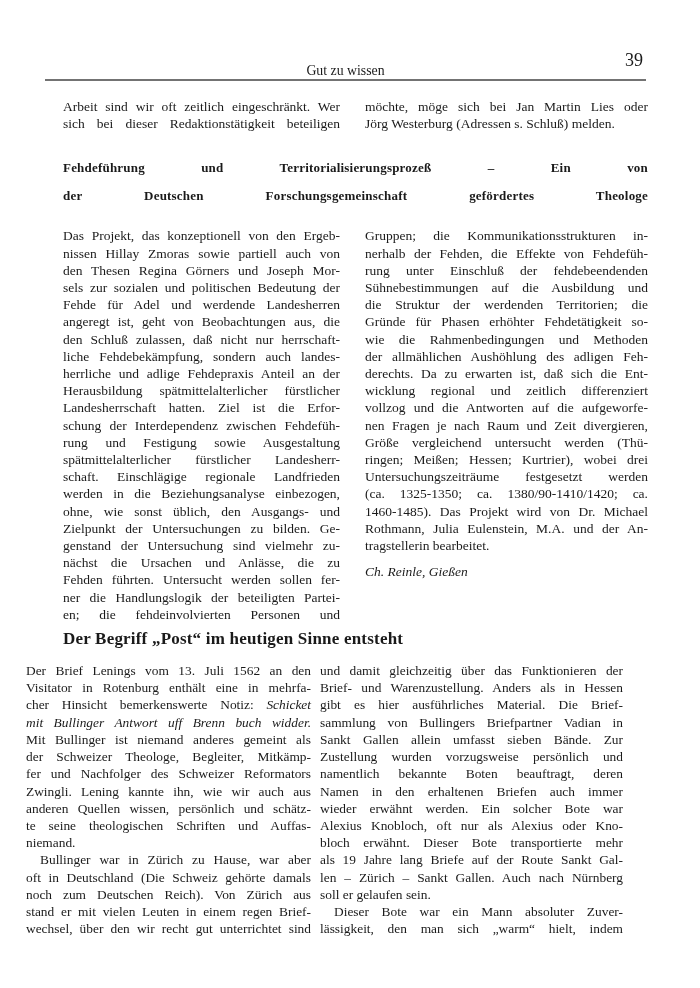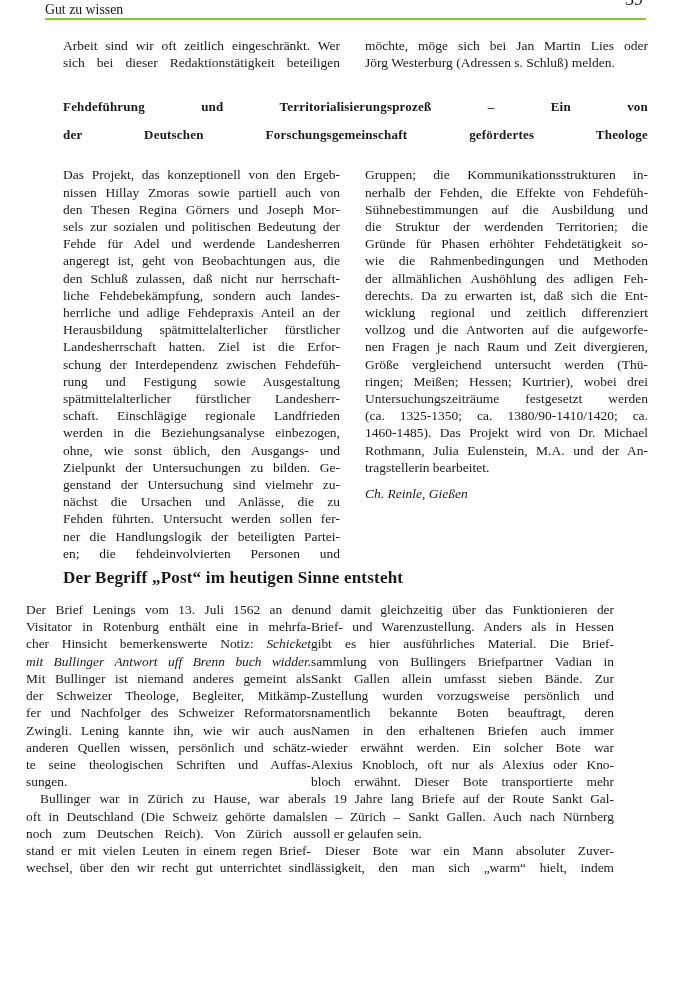--- a/index.html
+++ b/index.html
@@ -8,30 +8,31 @@
     width: 700px;
     height: 988px;
     background: #ffffff;
     color: #1a1a1a;
     font-family: "Liberation Serif", "DejaVu Serif", serif;
     overflow: hidden;
   }
   header.runhead {
     margin-left: 45px;
     width: 601px;
-    border-bottom: 2px solid #84cc16;
+    padding-top: 61px;
+    border-bottom: 2px solid #737373;
     position: relative;
-    text-align: left;
+    text-align: center;
   }
   .running-title { font-size: 13.8px; line-height: 17px; display: inline-block; }
   .page-number { position: absolute; right: 3px; bottom: 8px; font-size: 18px; }
 
   .cols { margin-left: 63px; display: grid; }
   .cols.a1 { grid-template-columns: 277px 283px; column-gap: 25px; margin-top: 17px; }
-  .cols.a2 { grid-template-columns: 285px 303px; column-gap: 0; margin-left: 26px; }
+  .cols.a2 { grid-template-columns: 285px 303px; column-gap: 9px; margin-left: 26px; }
   .intro { margin-top: 10px; }
   .a1body { margin-top: 13px; }
   .a2body { margin-top: 9px; }
 
   .line {
     font-size: 13.5px;
     line-height: 17.2px;
     text-align: justify;
     text-align-last: justify;
     white-space: normal;
@@ -117,20 +118,21 @@
         <div class="line"><span>genstand der Untersuchung sind vielmehr zu-</span></div>
         <div class="line"><span>nächst die Ursachen und Anlässe, die zu</span></div>
         <div class="line"><span>Fehden führten. Untersucht werden sollen fer-</span></div>
         <div class="line"><span>ner die Handlungslogik der beteiligten Partei-</span></div>
         <div class="line"><span>en; die fehdeinvolvierten Personen und</span></div>
       </div>
     <div class="col">
       <div>
           <div class="line"><span>Gruppen; die Kommunikationsstrukturen in-</span></div>
           <div class="line"><span>nerhalb der Fehden, die Effekte von Fehdefüh-</span></div>
+          <div class="line"><span>rung unter Einschluß der fehdebeendenden</span></div>
           <div class="line"><span>Sühnebestimmungen auf die Ausbildung und</span></div>
           <div class="line"><span>die Struktur der werdenden Territorien; die</span></div>
           <div class="line"><span>Gründe für Phasen erhöhter Fehdetätigkeit so-</span></div>
           <div class="line"><span>wie die Rahmenbedingungen und Methoden</span></div>
           <div class="line"><span>der allmählichen Aushöhlung des adligen Feh-</span></div>
           <div class="line"><span>derechts. Da zu erwarten ist, daß sich die Ent-</span></div>
           <div class="line"><span>wicklung regional und zeitlich differenziert</span></div>
           <div class="line"><span>vollzog und die Antworten auf die aufgeworfe-</span></div>
           <div class="line"><span>nen Fragen je nach Raum und Zeit divergieren,</span></div>
           <div class="line"><span>Größe vergleichend untersucht werden (Thü-</span></div>
@@ -152,21 +154,21 @@
         <div class="line"><span>Der Brief Lenings vom 13. Juli 1562 an den</span></div>
         <div class="line"><span>Visitator in Rotenburg enthält eine in mehrfa-</span></div>
         <div class="line"><span>cher Hinsicht bemerkenswerte Notiz: </span><span class="it">Schicket</span></div>
         <div class="line"><span class="it">mit Bullinger Antwort uff Brenn buch widder.</span></div>
         <div class="line"><span>Mit Bullinger ist niemand anderes gemeint als</span></div>
         <div class="line"><span>der Schweizer Theologe, Begleiter, Mitkämp-</span></div>
         <div class="line"><span>fer und Nachfolger des Schweizer Reformators</span></div>
         <div class="line"><span>Zwingli. Lening kannte ihn, wie wir auch aus</span></div>
         <div class="line"><span>anderen Quellen wissen, persönlich und schätz-</span></div>
         <div class="line"><span>te seine theologischen Schriften und Auffas-</span></div>
-        <div class="line last"><span>sungen.</span></div>
+        <div class="line last"><span>niemand.</span></div>
         <div class="line indent"><span>Bullinger war in Zürich zu Hause, war aber</span></div>
         <div class="line"><span>oft in Deutschland (Die Schweiz gehörte damals</span></div>
         <div class="line"><span>noch zum Deutschen Reich). Von Zürich aus</span></div>
         <div class="line"><span>stand er mit vielen Leuten in einem regen Brief-</span></div>
         <div class="line"><span>wechsel, über den wir recht gut unterrichtet sind</span></div>
       </div>
     <div class="col">
         <div class="line"><span>und damit gleichzeitig über das Funktionieren der</span></div>
         <div class="line"><span>Brief- und Warenzustellung. Anders als in Hessen</span></div>
         <div class="line"><span>gibt es hier ausführliches Material. Die Brief-</span></div>

